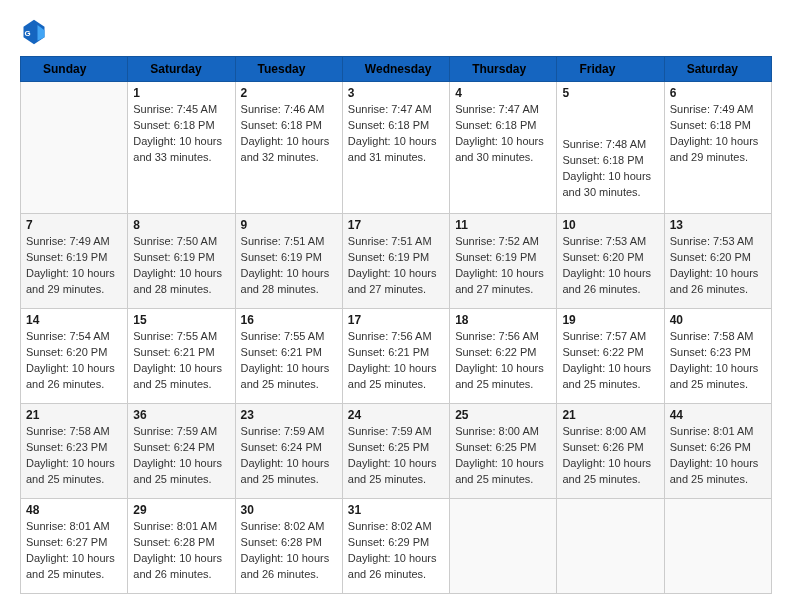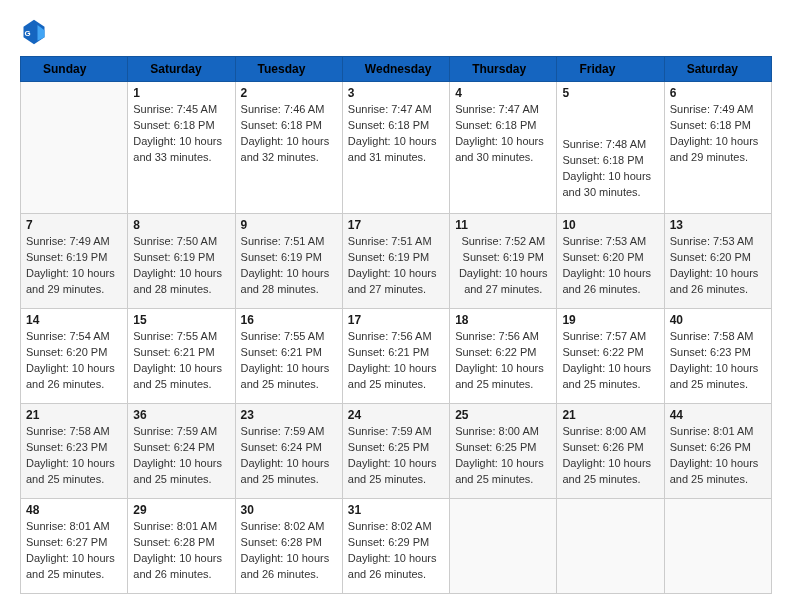--- a/index.html
+++ b/index.html
@@ -187,21 +187,21 @@
           </td>
           <td>
             <span class="day-num">17</span>
             <div class="cell-text" style="white-space: pre-line;">Sunrise: 7:51 AM
 Sunset: 6:19 PM
 Daylight: 10 hours
 and 27 minutes.</div>
           </td>
           <td>
             <span class="day-num">11</span>
-            <div class="cell-text" style="white-space: pre-line; text-align: center;">Sunrise: 7:52 AM
+            <div class="cell-text" style="white-space: pre-line;">Sunrise: 7:52 AM
 Sunset: 6:19 PM
 Daylight: 10 hours
 and 27 minutes.</div>
           </td>
           <td>
             <span class="day-num">10</span>
             <div class="cell-text" style="white-space: pre-line;">Sunrise: 7:53 AM
 Sunset: 6:20 PM
 Daylight: 10 hours
 and 26 minutes.</div>

